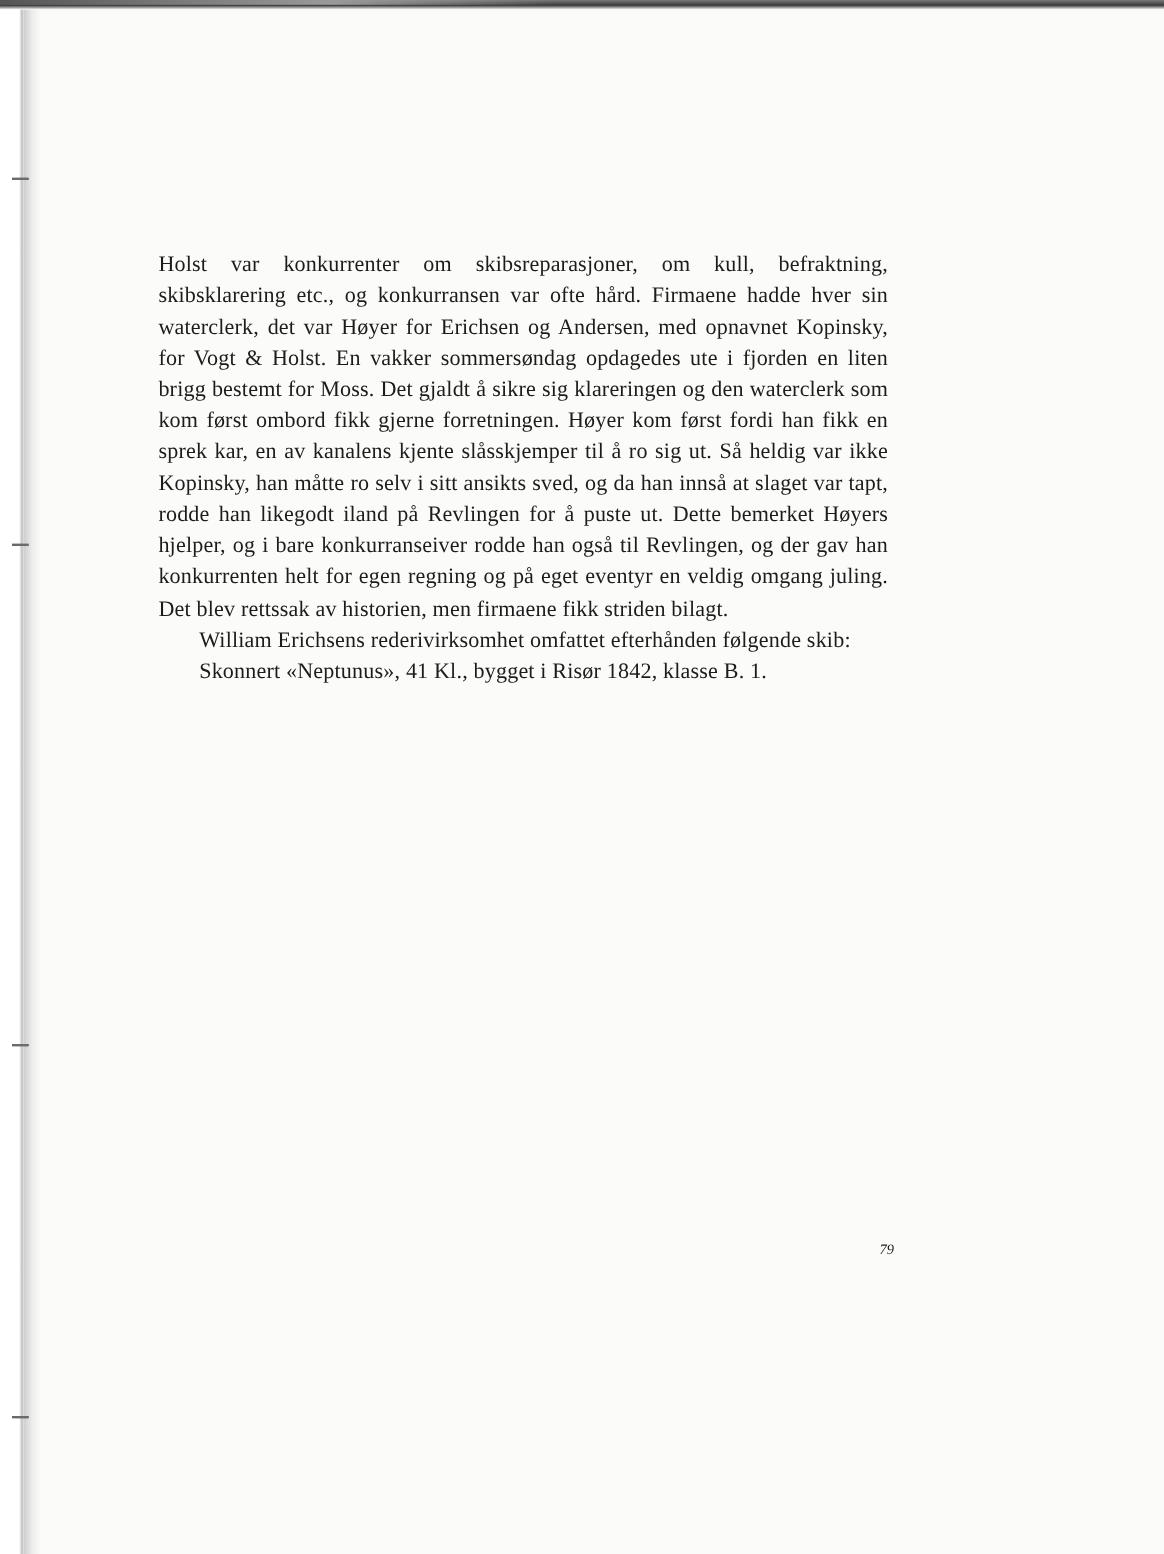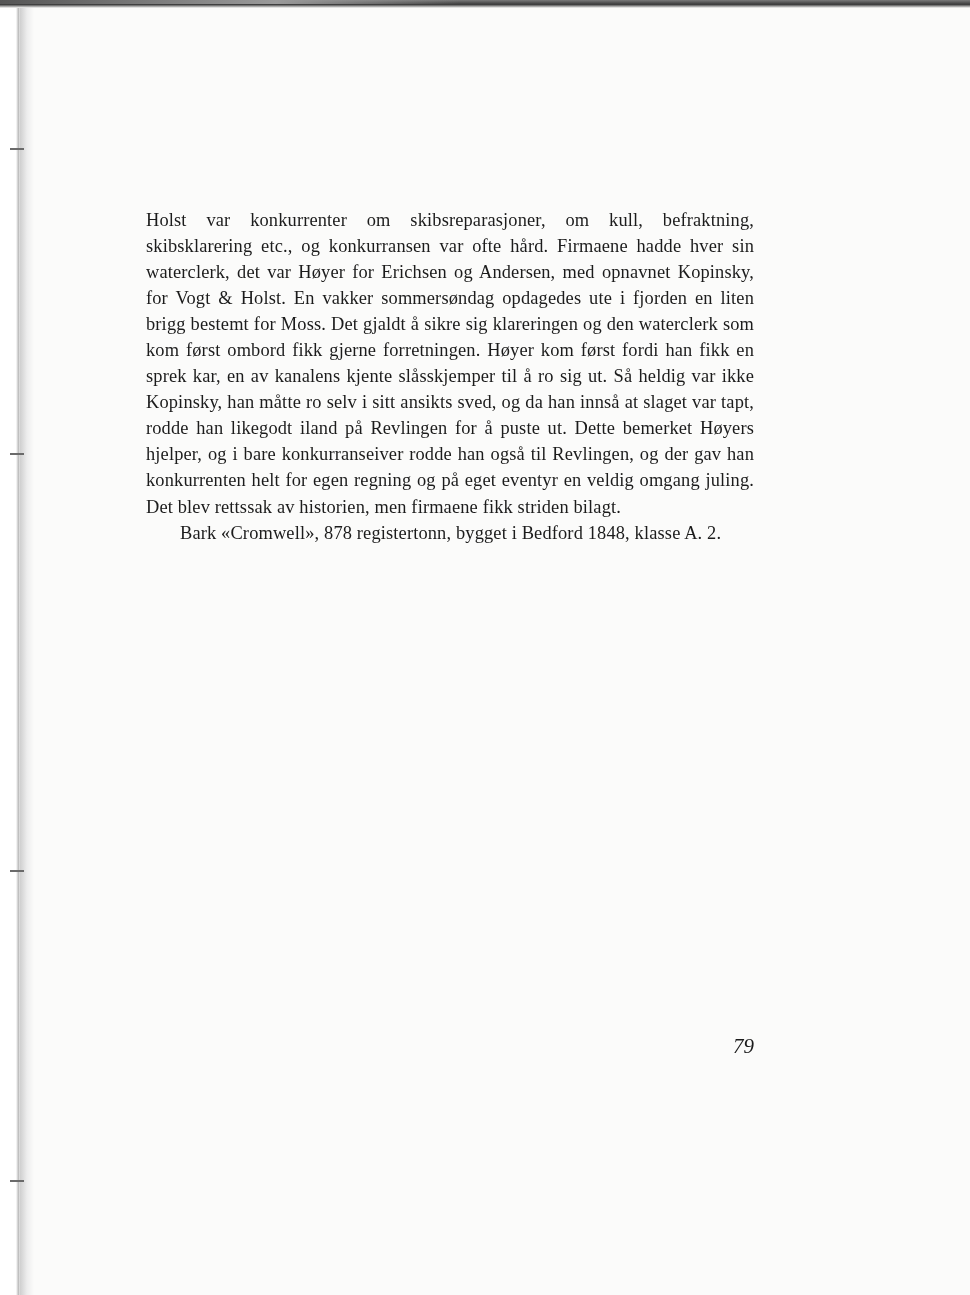--- a/index.html
+++ b/index.html
@@ -22,42 +22,43 @@
     background: linear-gradient(90deg, #ffffff 0%, #ffffff 80%, #bdbdbd 92%, #e8e8e8 100%);
   }
   .binding {
     position: absolute; left: 20px; top: 8px; width: 14px; height: 1287px;
     background: linear-gradient(90deg, #cfcfcf 0%, #ededed 50%, #fbfbfa 100%);
   }
   .tick {
     position: absolute; left: 10px; width: 14px; height: 2px; background: #6a6a6a;
   }
   .page-body {
-    position: absolute; left: 146px; top: 207px; width: 608px;
+    position: absolute; left: 132px; top: 207px; width: 608px;
     font-size: 18.4px; line-height: 26.05px;
     text-align: justify; text-align-last: left;
     letter-spacing: 0.15px;
     font-family: Liberation Serif, serif;
   }
   .page-body p { margin: 0; }
   .page-body p.indent { text-indent: 34px; }
   .page-number {
     position: absolute; left: 733px; top: 1034px;
-    font-style: italic; font-size: 21px;
+    font-style: italic; font-size: 12px;
   }
 </style>
 </head>
 <body>
 
 <div class="top-edge"></div>
 <div class="left-strip"></div>
 <div class="binding"></div>
 <div class="tick" style="top:148px"></div>
 <div class="tick" style="top:453px"></div>
 <div class="tick" style="top:870px"></div>
 <div class="tick" style="top:1180px"></div>
 
 <main class="page-body">
   <p>Holst var konkurrenter om skibsreparasjoner, om kull, befraktning, skibsklarering etc., og konkurransen var ofte hård. Firmaene hadde hver sin waterclerk, det var Høyer for Erichsen og Andersen, med opnavnet Kopinsky, for Vogt &amp; Holst. En vakker sommersøndag opdagedes ute i fjorden en liten brigg bestemt for Moss. Det gjaldt å sikre sig klareringen og den waterclerk som kom først ombord fikk gjerne forretningen. Høyer kom først fordi han fikk en sprek kar, en av kanalens kjente slåsskjemper til å ro sig ut. Så heldig var ikke Kopinsky, han måtte ro selv i sitt ansikts sved, og da han innså at slaget var tapt, rodde han likegodt iland på Revlingen for å puste ut. Dette bemerket Høyers hjelper, og i bare konkurranseiver rodde han også til Revlingen, og der gav han konkurrenten helt for egen regning og på eget eventyr en veldig omgang juling. Det blev rettssak av historien, men firmaene fikk striden bilagt.</p>
-  <p class="indent">Bark «Cromwell», 878 registertonn, bygget i Bedford 1848, klasse A. 2.</p>
+  <p class="indent">William Erichsens rederivirksomhet omfattet efterhånden følgende skib:</p>
+  <p class="indent">Skonnert «Neptunus», 41 Kl., bygget i Risør 1842, klasse B. 1.</p>
 </main>
 
 <div class="page-number">79</div>
 
 </body></html>

